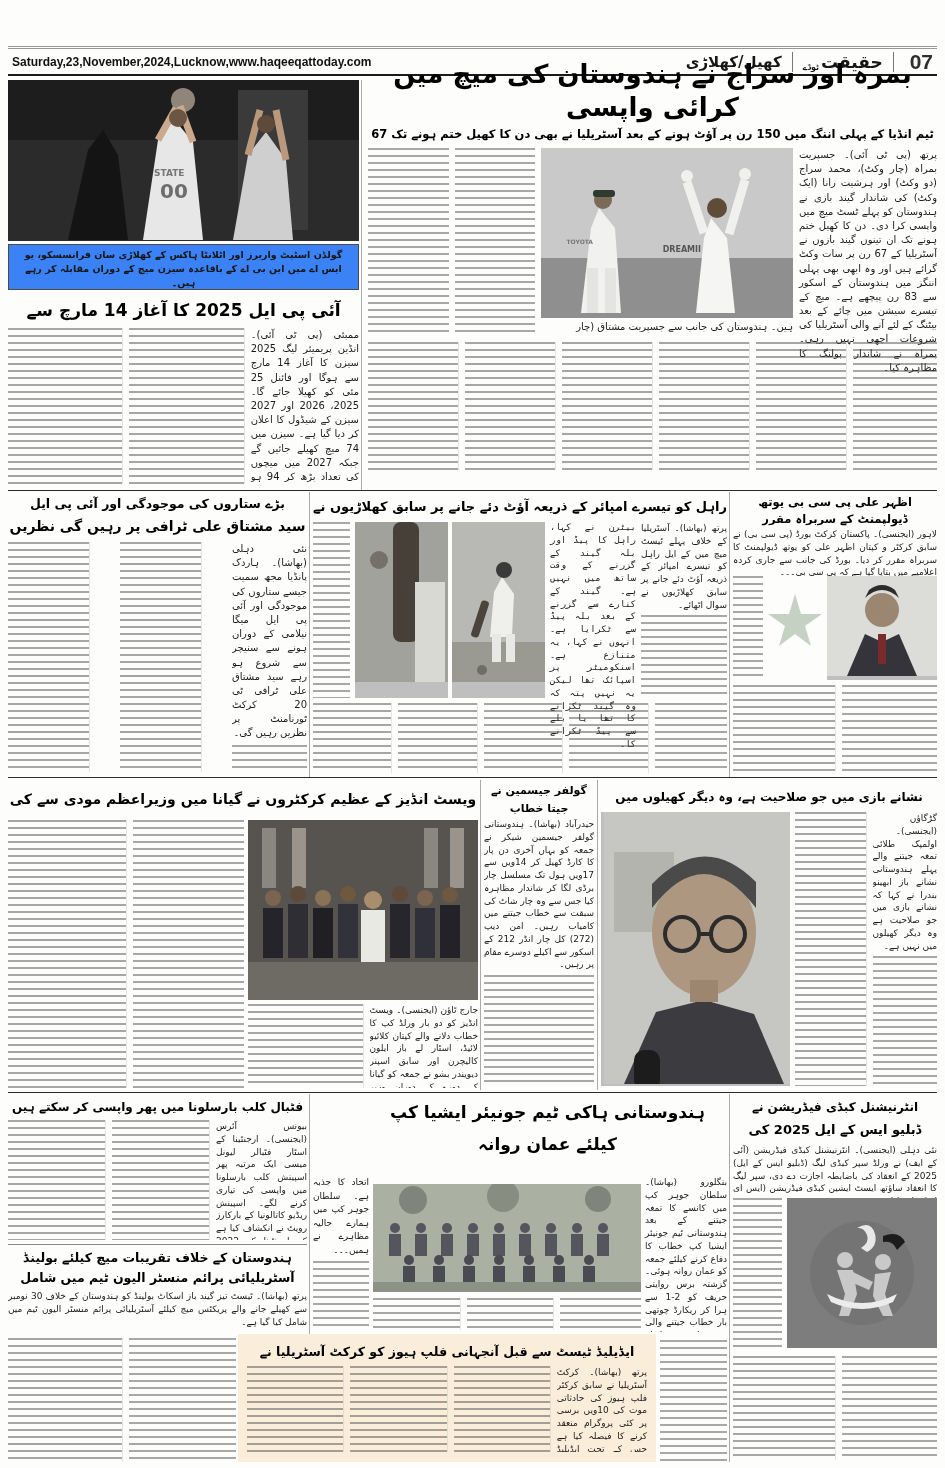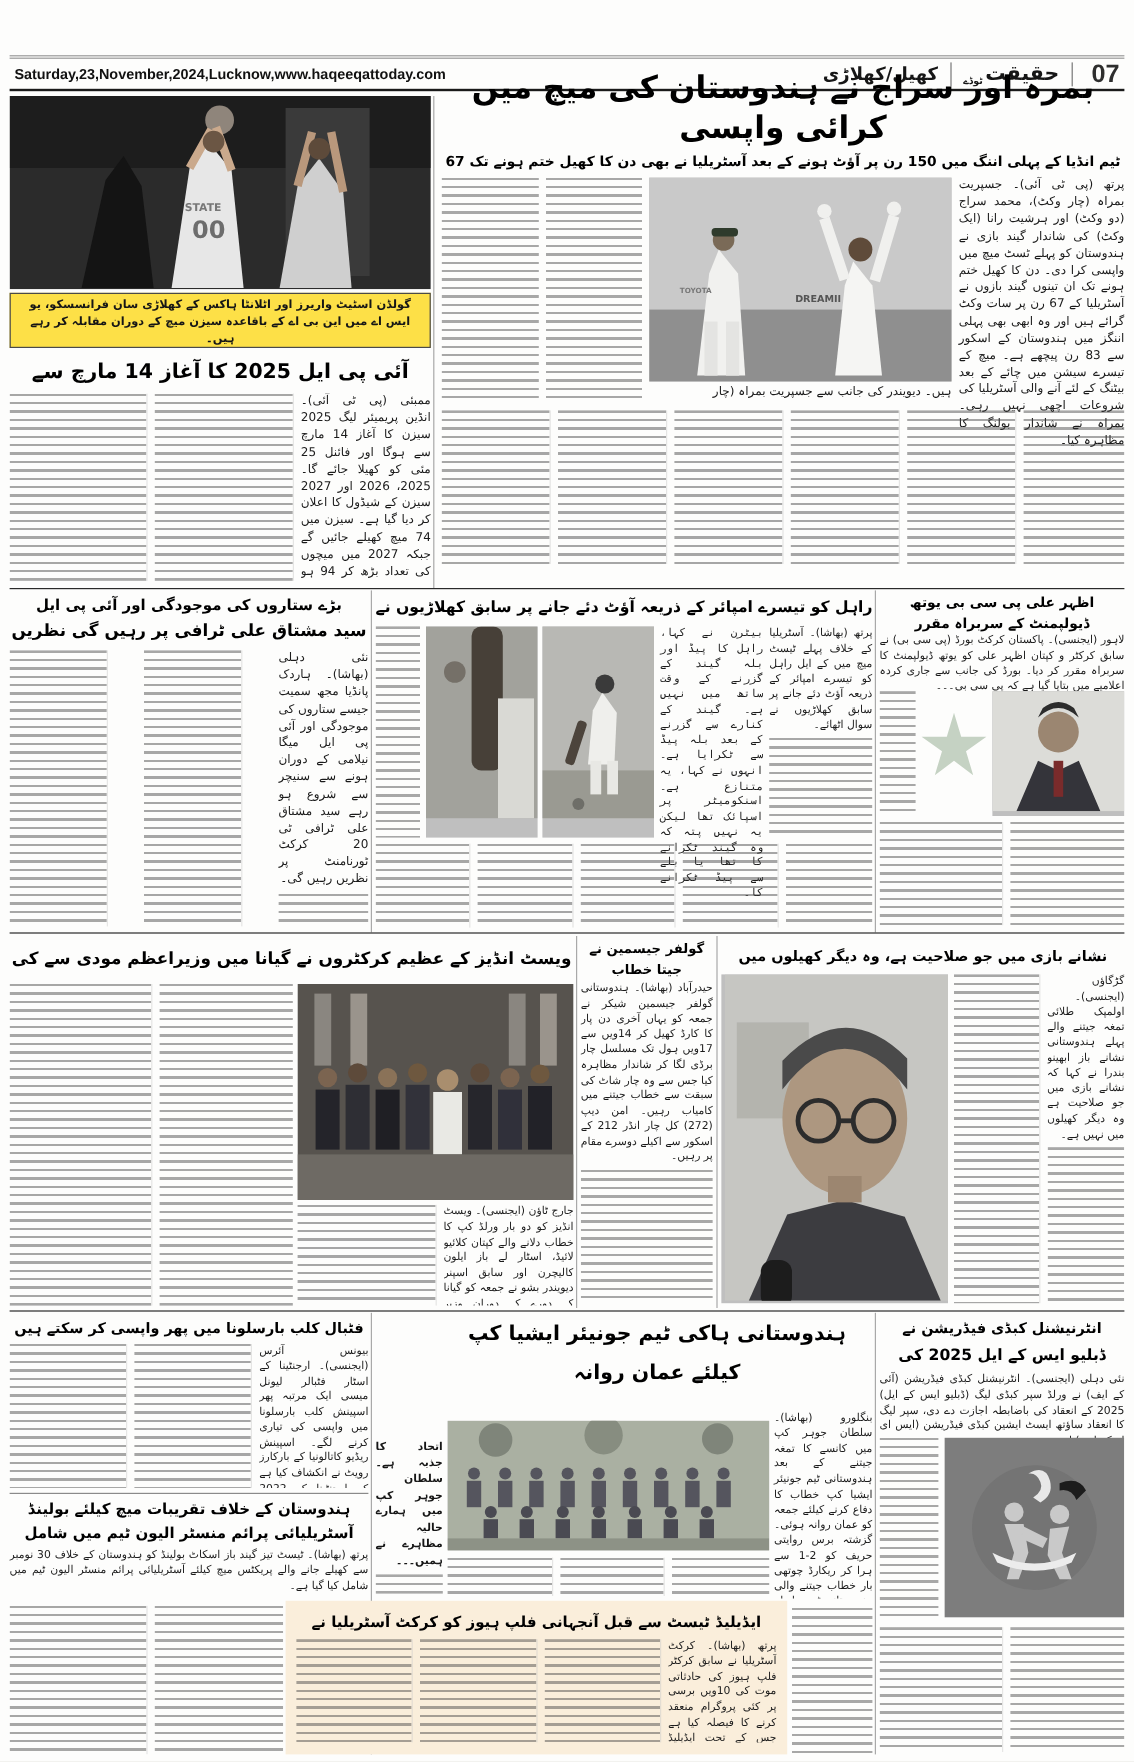--- a/index.html
+++ b/index.html
@@ -24,23 +24,23 @@
   .hdr-right{display:flex;align-items:center;gap:10px;direction:ltr;margin-left:28px;}
   .hsep{width:1px;height:20px;background:#777;}
   .section-name{font-weight:bold;font-size:15px;direction:rtl;}
   .masthead{font-weight:bold;font-size:17px;direction:rtl;display:flex;align-items:flex-end;gap:2px;}
   .masthead small{font-size:8px;font-weight:bold;}
   .pageno{font-family:"Liberation Sans",sans-serif;font-size:21px;font-weight:bold;color:#2e2e2e;padding-left:6px;}
   
   .photo{background:#bfbfbf;}
   .photo svg{display:block;}
   .capbox{border:1px solid #4a4a4a;box-sizing:border-box;padding:3px 6px;font-size:9.5px;font-weight:bold;
-          direction:rtl;text-align:center;line-height:1.45;background:#fde047;}
+          direction:rtl;text-align:center;line-height:1.45;background:#3b82f6;}
   .cream{background:#faeedb;box-sizing:border-box;padding:6px 9px;z-index:3;}
-  .pull{font-size:9px;font-weight:bold;line-height:1.5;text-align:justify;direction:rtl;margin-top:24px;}
+  .pull{font-size:9px;font-weight:normal;line-height:1.5;text-align:justify;direction:rtl;}
 </style>
 </head>
 <body>
 
 <div id="page">
 
   <div class="header">
     <span class="dateline">Saturday,23,November,2024,Lucknow,www.haqeeqattoday.com</span>
     <span class="hdr-right">
       <span class="section-name">کھیل/کھلاڑی</span>
@@ -94,21 +94,21 @@
             <rect x="64" y="120" width="11" height="45" fill="#e4e4e2"></rect>
             <path d="M155,165 L163,90 L170,70 L186,90 L194,165 Z" fill="#f5f5f3"></path>
             <path d="M163,85 L146,34 M188,86 L204,32" stroke="#f0f0ee" stroke-width="9"></path>
             <circle cx="146" cy="28" r="6" fill="#f0f0ee"></circle>
             <circle cx="204" cy="26" r="6" fill="#f0f0ee"></circle>
             <circle cx="176" cy="60" r="10" fill="#5f4b3a"></circle>
             <text x="160" y="104" font-size="8" font-weight="bold" fill="#555">DREAMII</text>
             <text x="52" y="96" font-size="6" font-weight="bold" fill="#777">TOYOTA</text>
           </svg>
         </div>
-        <div class="bodytext" style="height:16px;margin-top:2px;">ہیں۔ دیویندر کی جانب سے جسپریت بمراہ (چار</div>
+        <div class="bodytext" style="height:16px;margin-top:2px;">ہیں۔ ہندوستان کی جانب سے جسپریت مشتاق (چار</div>
       </div>
       <div class="greek" style="flex:1;"></div>
       <div class="greek" style="flex:1;"></div>
     </div>
     <div class="cols" style="height:128px;margin-top:6px;">
       <div class="greek"></div>
       <div class="greek"></div>
       <div class="greek"></div>
       <div class="greek"></div>
       <div class="greek"></div>

